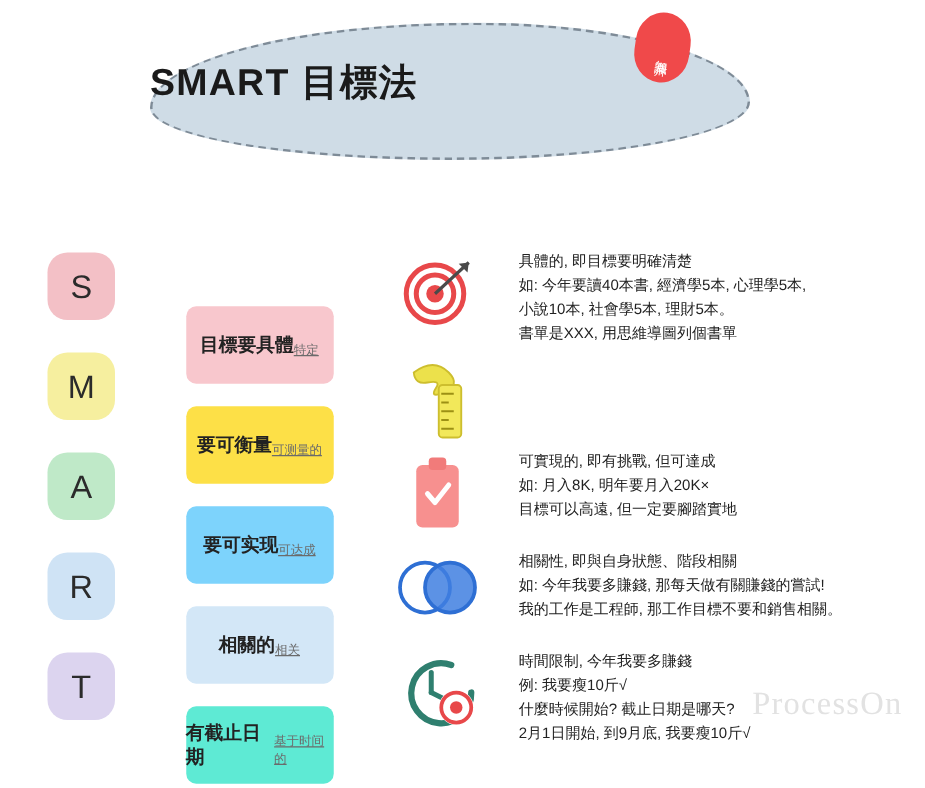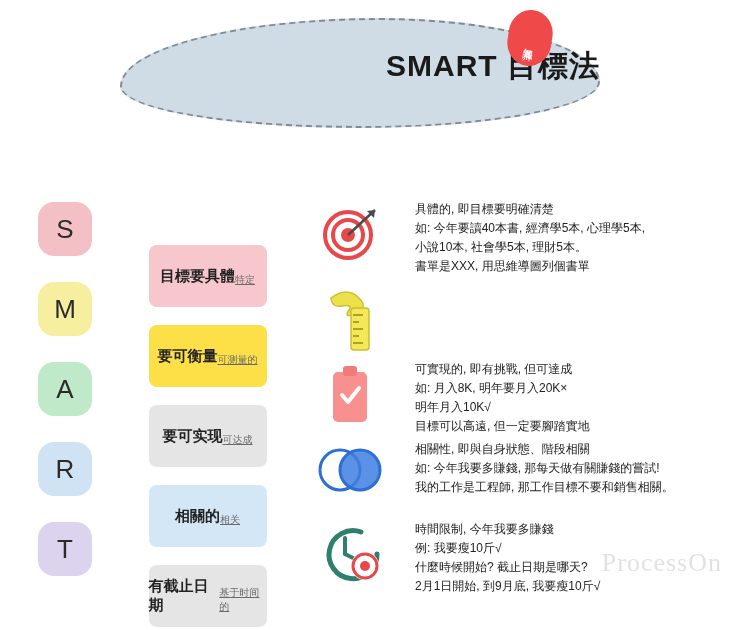--- a/index.html
+++ b/index.html
@@ -28,21 +28,21 @@
     inset: 0;
     background: #cfdce6;
     border: 2px dashed #7e8b97;
     border-radius: 54% 46% 50% 50% / 62% 58% 42% 38%;
   }
   .header-title {
     position: absolute;
     top: 28px;
     left: 0;
     right: 0;
-    text-align: right;
+    text-align: left;
     font-size: 30px;
     font-weight: bold;
     color: #1a1a1a;
     letter-spacing: 1px;
   }
   .header-sub {
     position: absolute;
     top: 72px;
     left: 0;
     right: 0;
@@ -227,38 +227,37 @@
         </svg>
       </span>
     </div>
   </div>
 
   <div class="row">
     <div class="letter-cell">
       <div class="letter" style="background:#bfe9c8">A</div>
     </div>
     <div class="label-cell">
-      <div class="label-box" style="background:#e5e5e5">
+      <div class="label-box" style="background:#7dd3fc">
         <div class="label-main">要可实现</div>
         <div class="label-sub">可达成</div>
       </div>
     </div>
     <div class="icon-cell">
       <span>
         <svg width="62" height="66" viewBox="0 0 62 66">
           <rect x="14" y="10" width="34" height="50" rx="5" fill="#f7908f"></rect>
           <rect x="24" y="4" width="14" height="10" rx="3" fill="#f17b7a"></rect>
           <polyline points="23,33 29,40 40,26" fill="none" stroke="#ffffff" stroke-width="4" stroke-linecap="round" stroke-linejoin="round"></polyline>
         </svg>
       </span>
     </div>
     <div class="text-cell">
       <div class="text-line">可實現的, 即有挑戰, 但可達成</div>
       <div class="text-line">如: 月入8K, 明年要月入20K×</div>
-      <div class="text-line">明年月入10K√</div>
       <div class="text-line">目標可以高遠, 但一定要腳踏實地</div>
     </div>
   </div>
 
   <div class="row">
     <div class="letter-cell">
       <div class="letter" style="background:#cfe3f5">R</div>
     </div>
     <div class="label-cell">
       <div class="label-box" style="background:#d3e7f7">
@@ -279,21 +278,21 @@
       <div class="text-line">如: 今年我要多賺錢, 那每天做有關賺錢的嘗試!</div>
       <div class="text-line">我的工作是工程師, 那工作目標不要和銷售相關。</div>
     </div>
   </div>
 
   <div class="row">
     <div class="letter-cell">
       <div class="letter" style="background:#dcd4ef">T</div>
     </div>
     <div class="label-cell">
-      <div class="label-box" style="background:#e5e5e5">
+      <div class="label-box" style="background:#5eead4">
         <div class="label-main">有截止日期</div>
         <div class="label-sub">基于时间的</div>
       </div>
     </div>
     <div class="icon-cell">
       <span>
         <svg width="70" height="66" viewBox="0 0 70 66">
           <path d="M46 10 a24 24 0 1 0 16 22" fill="none" stroke="#2f7f6f" stroke-width="5" stroke-linecap="round"></path>
           <line x1="30" y1="16" x2="30" y2="32" stroke="#2f7f6f" stroke-width="4" stroke-linecap="round"></line>
           <line x1="30" y1="32" x2="42" y2="38" stroke="#2f7f6f" stroke-width="4" stroke-linecap="round"></line>

